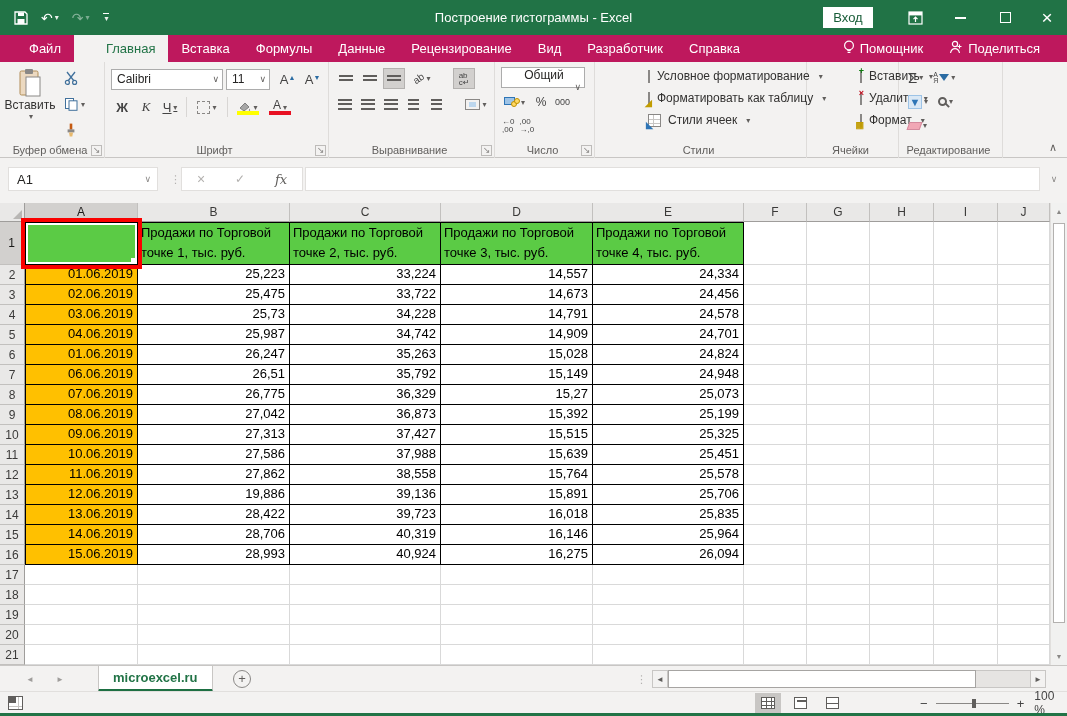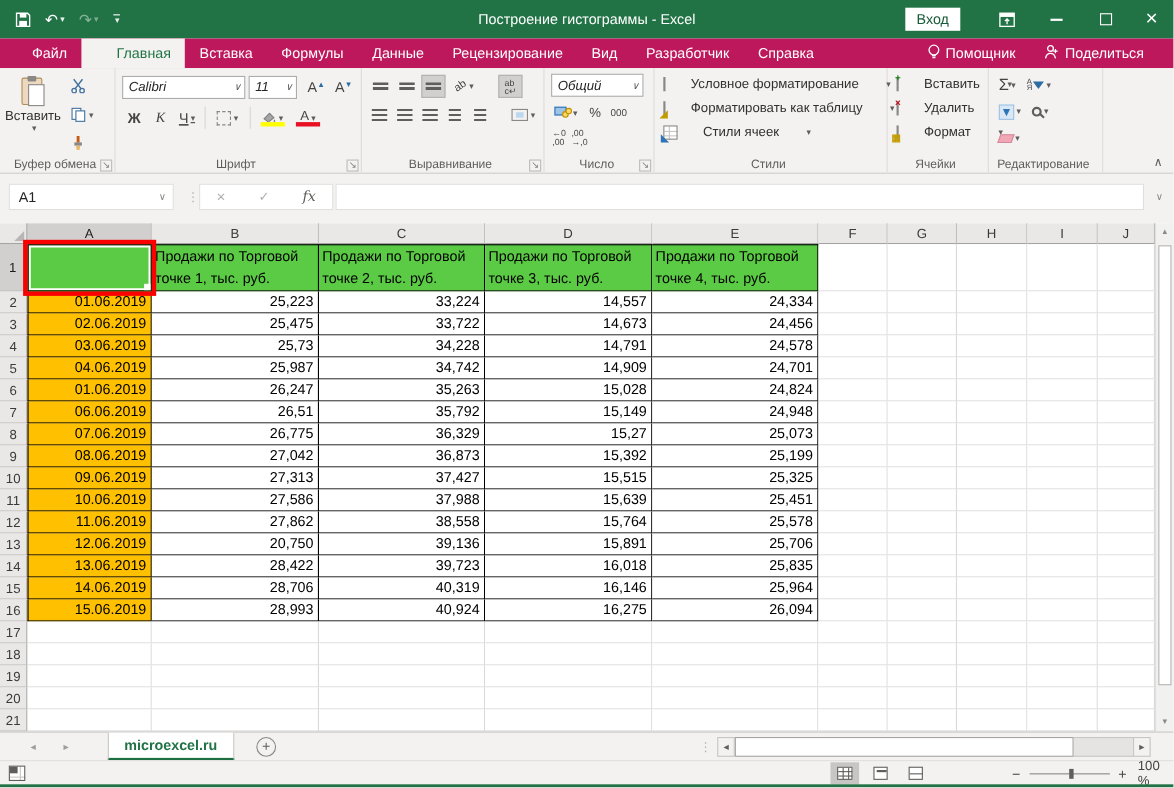--- a/index.html
+++ b/index.html
@@ -30,21 +30,21 @@
 
   
   .ribbon{position:absolute;left:0;top:62px;width:1067px;height:96px;background:#f3f2f1;border-bottom:1px solid #c8c6c4;display:flex;}
   .rgroup{position:relative;height:96px;border-right:1px solid #dedcda;padding:3px 4px 17px 4px;}
   .glabel{position:absolute;left:0;right:4px;bottom:2px;text-align:center;font-size:11px;color:#605e5c;white-space:nowrap;}
   .launcher{position:absolute;right:2px;bottom:2px;font-size:9px;color:#8a8886;border:1px solid #bdbbb9;width:11px;height:11px;line-height:9px;text-align:center;cursor:pointer;}
   .collapse{position:absolute;right:10px;bottom:3px;font-size:11px;color:#605e5c;cursor:pointer;}
   .rbtn{display:flex;align-items:center;justify-content:center;border:1px solid transparent;cursor:pointer;color:#444;}
   .pressed{background:#cdebcd00;background:#d2d0ce;border-color:#b3b1af;}
   .ddt{font-size:8px;color:#605e5c;margin-left:2px;}
-  .combo{background:#fff;border:1px solid #acacac;height:21px;display:flex;align-items:center;font-size:12px;color:#252423;padding:0 3px 0 5px;font-style:italic;}
+  .combo{background:#fff;border:1px solid #acacac;height:21px;display:flex;align-items:center;font-size:12px;color:#252423;padding:0 3px 0 5px;}
   .combo .chev{margin-left:auto;font-size:9px;color:#605e5c;padding-left:4px;}
   .smalltxt{font-size:12px;}
 
   
   .g-clip{width:105px;}
   .pastebig{position:absolute;left:6px;top:6px;width:48px;height:72px;display:flex;flex-direction:column;align-items:center;font-size:12px;color:#323130;cursor:pointer;}
   .clipcol{position:absolute;left:60px;top:6px;display:flex;flex-direction:column;gap:6px;}
   .clipcol .rbtn{width:34px;height:20px;justify-content:flex-start;padding-left:3px;}
 
   
@@ -75,21 +75,21 @@
   .coin-ico{position:relative;width:15px;height:12px;}
   .coin-ico .bill{position:absolute;left:0;top:1px;width:11px;height:8px;background:#9dc3e6;border:1px solid #2e75b6;}
   .coin-ico .c1,.coin-ico .c2{position:absolute;width:6px;height:6px;border-radius:50%;background:#ffd966;border:1px solid #bf9000;}
   .coin-ico .c1{left:7px;top:5px;}
   .coin-ico .c2{left:10px;top:2px;}
   .dec-ico{display:flex;flex-direction:column;font-size:8px;line-height:8px;color:#444;align-items:flex-start;}
 
   
   .g-styles{width:212px;}
   .g-cells{width:92px;}
-  .srow{display:flex;align-items:center;gap:23px;height:22px;font-size:12px;color:#323130;cursor:pointer;padding-left:4px;white-space:nowrap;}
+  .srow{display:flex;align-items:center;gap:7px;height:22px;font-size:12px;color:#323130;cursor:pointer;padding-left:4px;white-space:nowrap;margin-left:45px;}
   .grid-ico{width:13px;height:13px;border:1px solid #8a8886;background:
      linear-gradient(#c8c6c4 0 0) 0 4px/13px 1px no-repeat,
      linear-gradient(#c8c6c4 0 0) 0 8px/13px 1px no-repeat,
      linear-gradient(#c8c6c4 0 0) 4px 0/1px 13px no-repeat,#fff;position:relative;}
   .cf-ico{width:13px;height:13px;border:1px solid #8a8886;background:linear-gradient(to bottom,#e16456 0 4px,#fff 4px 6px,#4472c4 6px 10px,#fff 10px);}
   .ovl{position:absolute;font-size:9px;line-height:9px;font-weight:bold;}
   .ovl.gplus{color:#107c10;right:-3px;top:-4px;}
   .ovl.rx{color:#c50f1f;right:-3px;top:-4px;}
   .ovl.yf{color:#c19c00;right:-3px;bottom:-4px;}
 
@@ -401,21 +401,21 @@
             <span class="merge-ico"></span>
             <span class="ddt">▾</span>
           </span>
       </div>
       <span class="glabel">Выравнивание</span>
       <span class="launcher">↘</span>
     </div>
 
     <div class="rgroup g-num">
       <div class="nrow">
-        <div class="combo" style="width:84px;">
+        <div class="combo" style="width:84px;flex-direction:column;">
           <span>Общий</span>
             <span class="chev">∨</span>
         </div>
       </div>
       <div class="nrow">
         <span class="rbtn" style="height:20px;padding:0 2px;">
             <span class="coin-ico">
               <span class="bill"></span>
               <span class="c1"></span>
               <span class="c2"></span>
@@ -683,21 +683,21 @@
       <div class="cl num tb">38,558</div>
       <div class="cl num tb">15,764</div>
       <div class="cl num tb">25,578</div>
       <div class="cl g"></div>
       <div class="cl g"></div>
       <div class="cl g"></div>
       <div class="cl g"></div>
       <div class="cl g"></div>
       <div class="rh">13</div>
       <div class="cl date tb tl">12.06.2019</div>
-      <div class="cl num tb">20,750</div>
+      <div class="cl num tb">19,886</div>
       <div class="cl num tb">39,136</div>
       <div class="cl num tb">15,891</div>
       <div class="cl num tb">25,706</div>
       <div class="cl g"></div>
       <div class="cl g"></div>
       <div class="cl g"></div>
       <div class="cl g"></div>
       <div class="cl g"></div>
       <div class="rh">14</div>
       <div class="cl date tb tl">13.06.2019</div>

